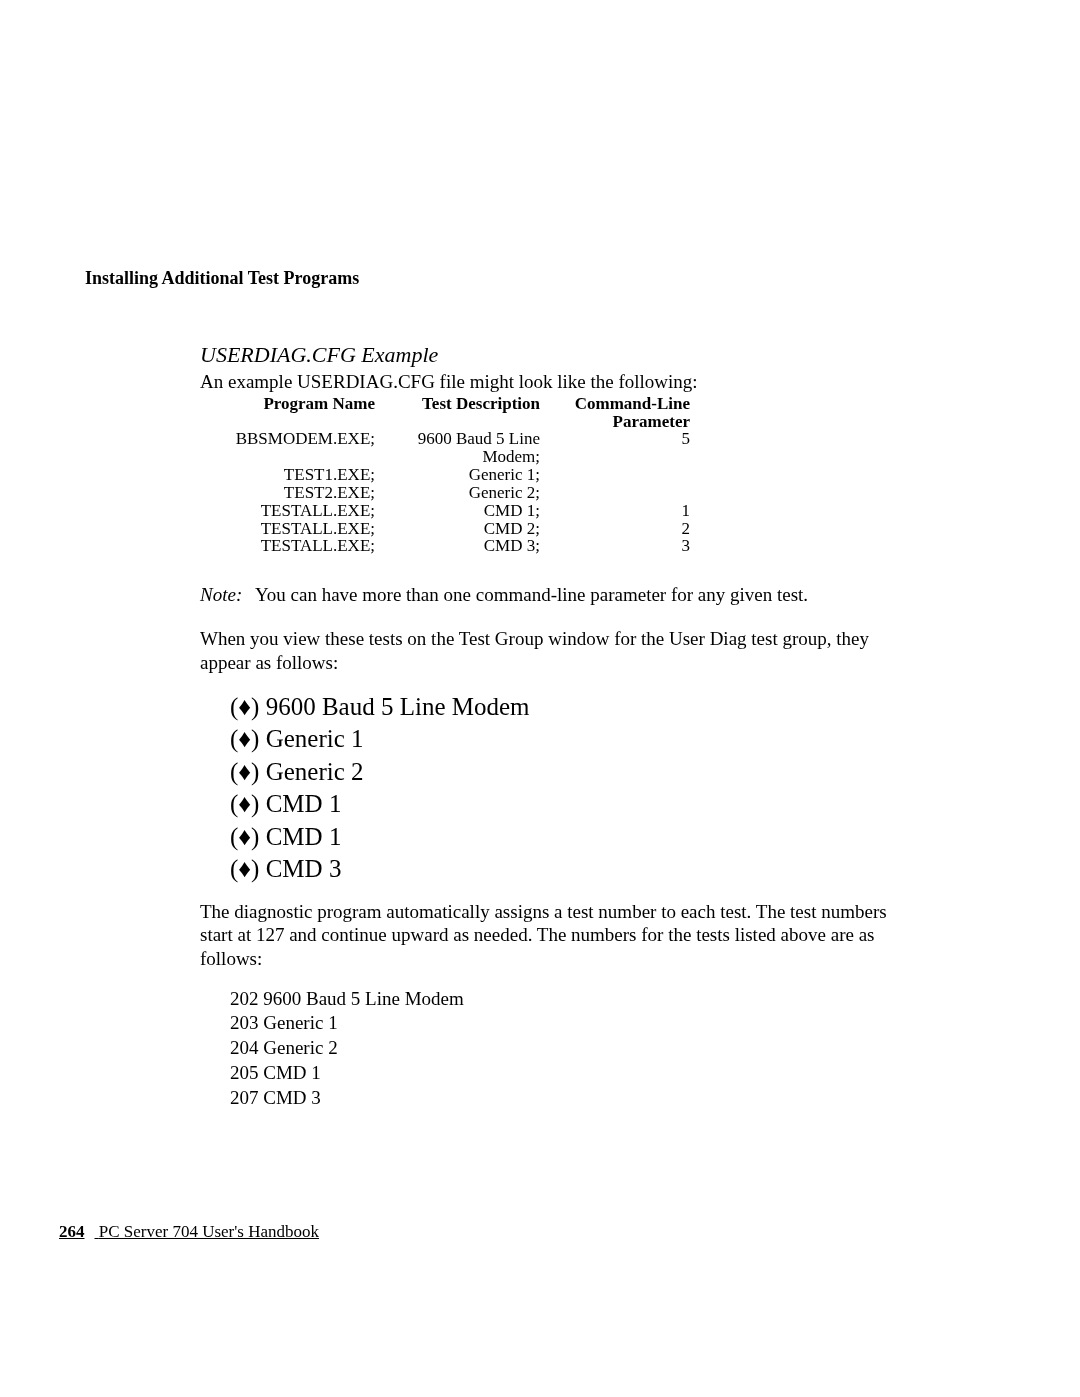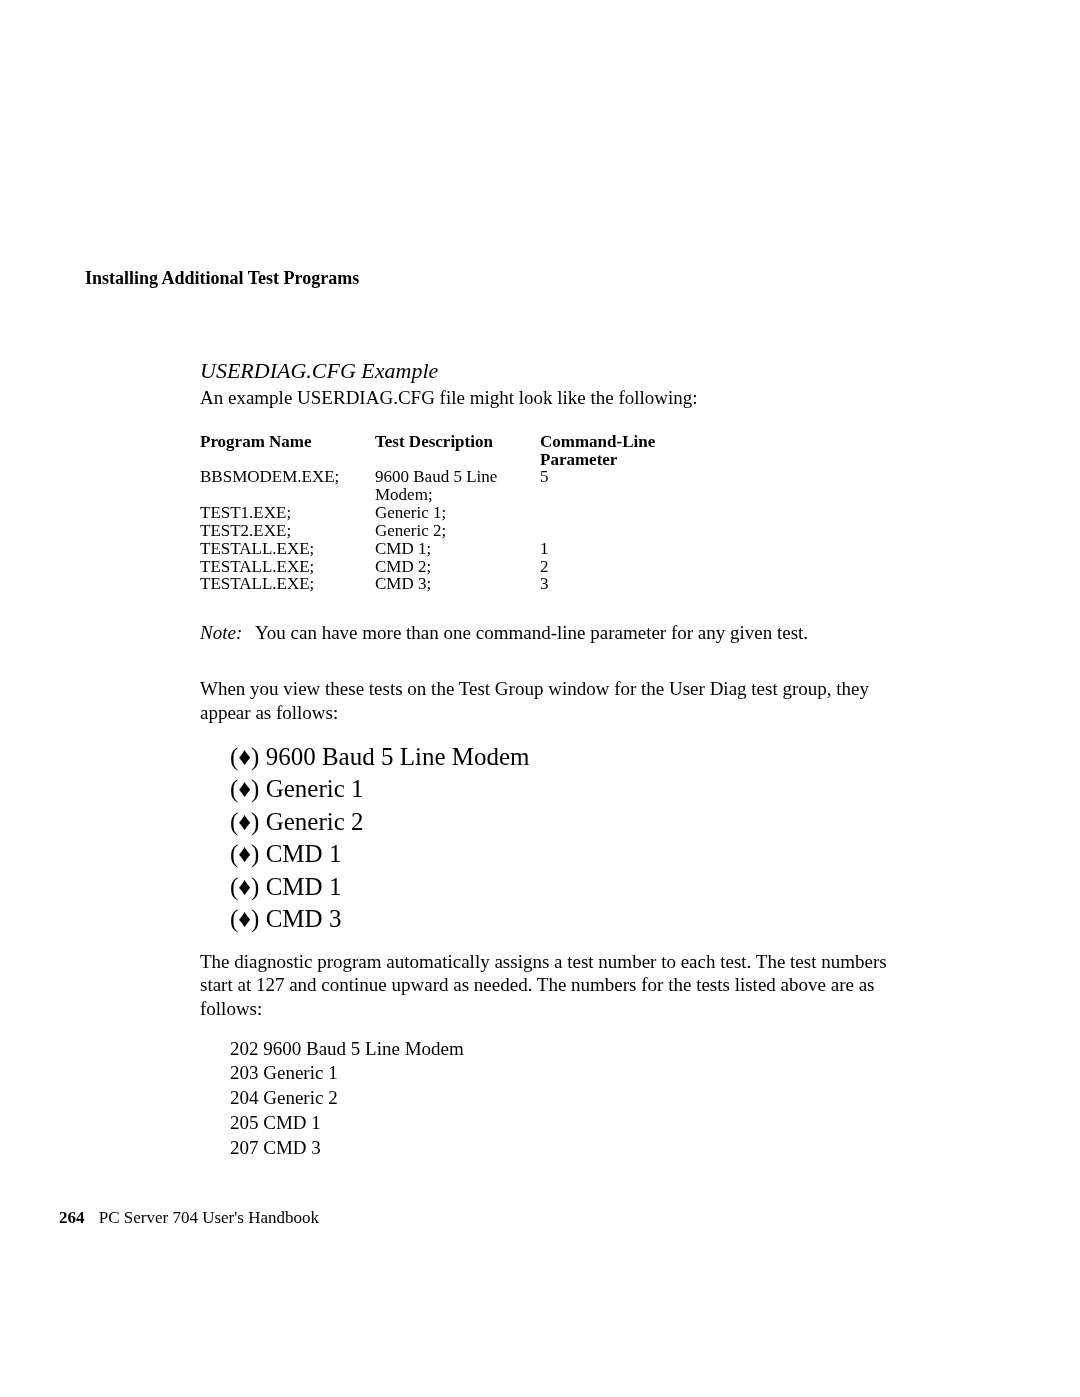--- a/index.html
+++ b/index.html
@@ -18,58 +18,58 @@
     .running-header {
       position: absolute;
       top: 268px;
       left: 85px;
       font-family: "Times New Roman", Times, serif;
       font-weight: bold;
       font-size: 18px;
     }
     .content {
       position: absolute;
-      top: 358px;
+      top: 342px;
       left: 200px;
       width: 700px;
     }
     .section-title {
       font-style: italic;
       font-size: 22px;
       margin-bottom: 2px;
     }
     .intro {
       font-size: 19px;
-      margin-bottom: 22px;
       line-height: 1.3;
     }
     .table {
       font-size: 17px;
       margin-bottom: 28px;
     }
     .table-row {
       display: flex;
       line-height: 1.05;
+      text-align: right;
     }
     .col-prog {
       width: 175px;
     }
     .col-desc {
       width: 165px;
     }
     .col-param {
       width: 150px;
     }
     .th {
       font-weight: bold;
     }
     .note-block {
       display: flex;
       font-size: 19px;
-      margin-bottom: 32px;
+      margin-bottom: 20px;
       line-height: 1.25;
     }
     .note-label {
       font-style: italic;
       width: 55px;
       flex-shrink: 0;
     }
     .note-text {
       flex: 1;
     }
@@ -88,23 +88,24 @@
       content: "(\2666) ";
     }
     .num-list {
       margin-left: 30px;
       font-size: 19px;
       line-height: 1.3;
       margin-bottom: 17px;
     }
     .footer {
       position: absolute;
-      bottom: 169px;
+      bottom: 155px;
       left: 59px;
       font-size: 17px;
+      text-decoration: underline;
     }
     .page-num {
       font-weight: bold;
       margin-right: 10px;
     }
   </style>
 </head>
 <body>
 
 <div class="running-header">Installing Additional Test Programs</div>

